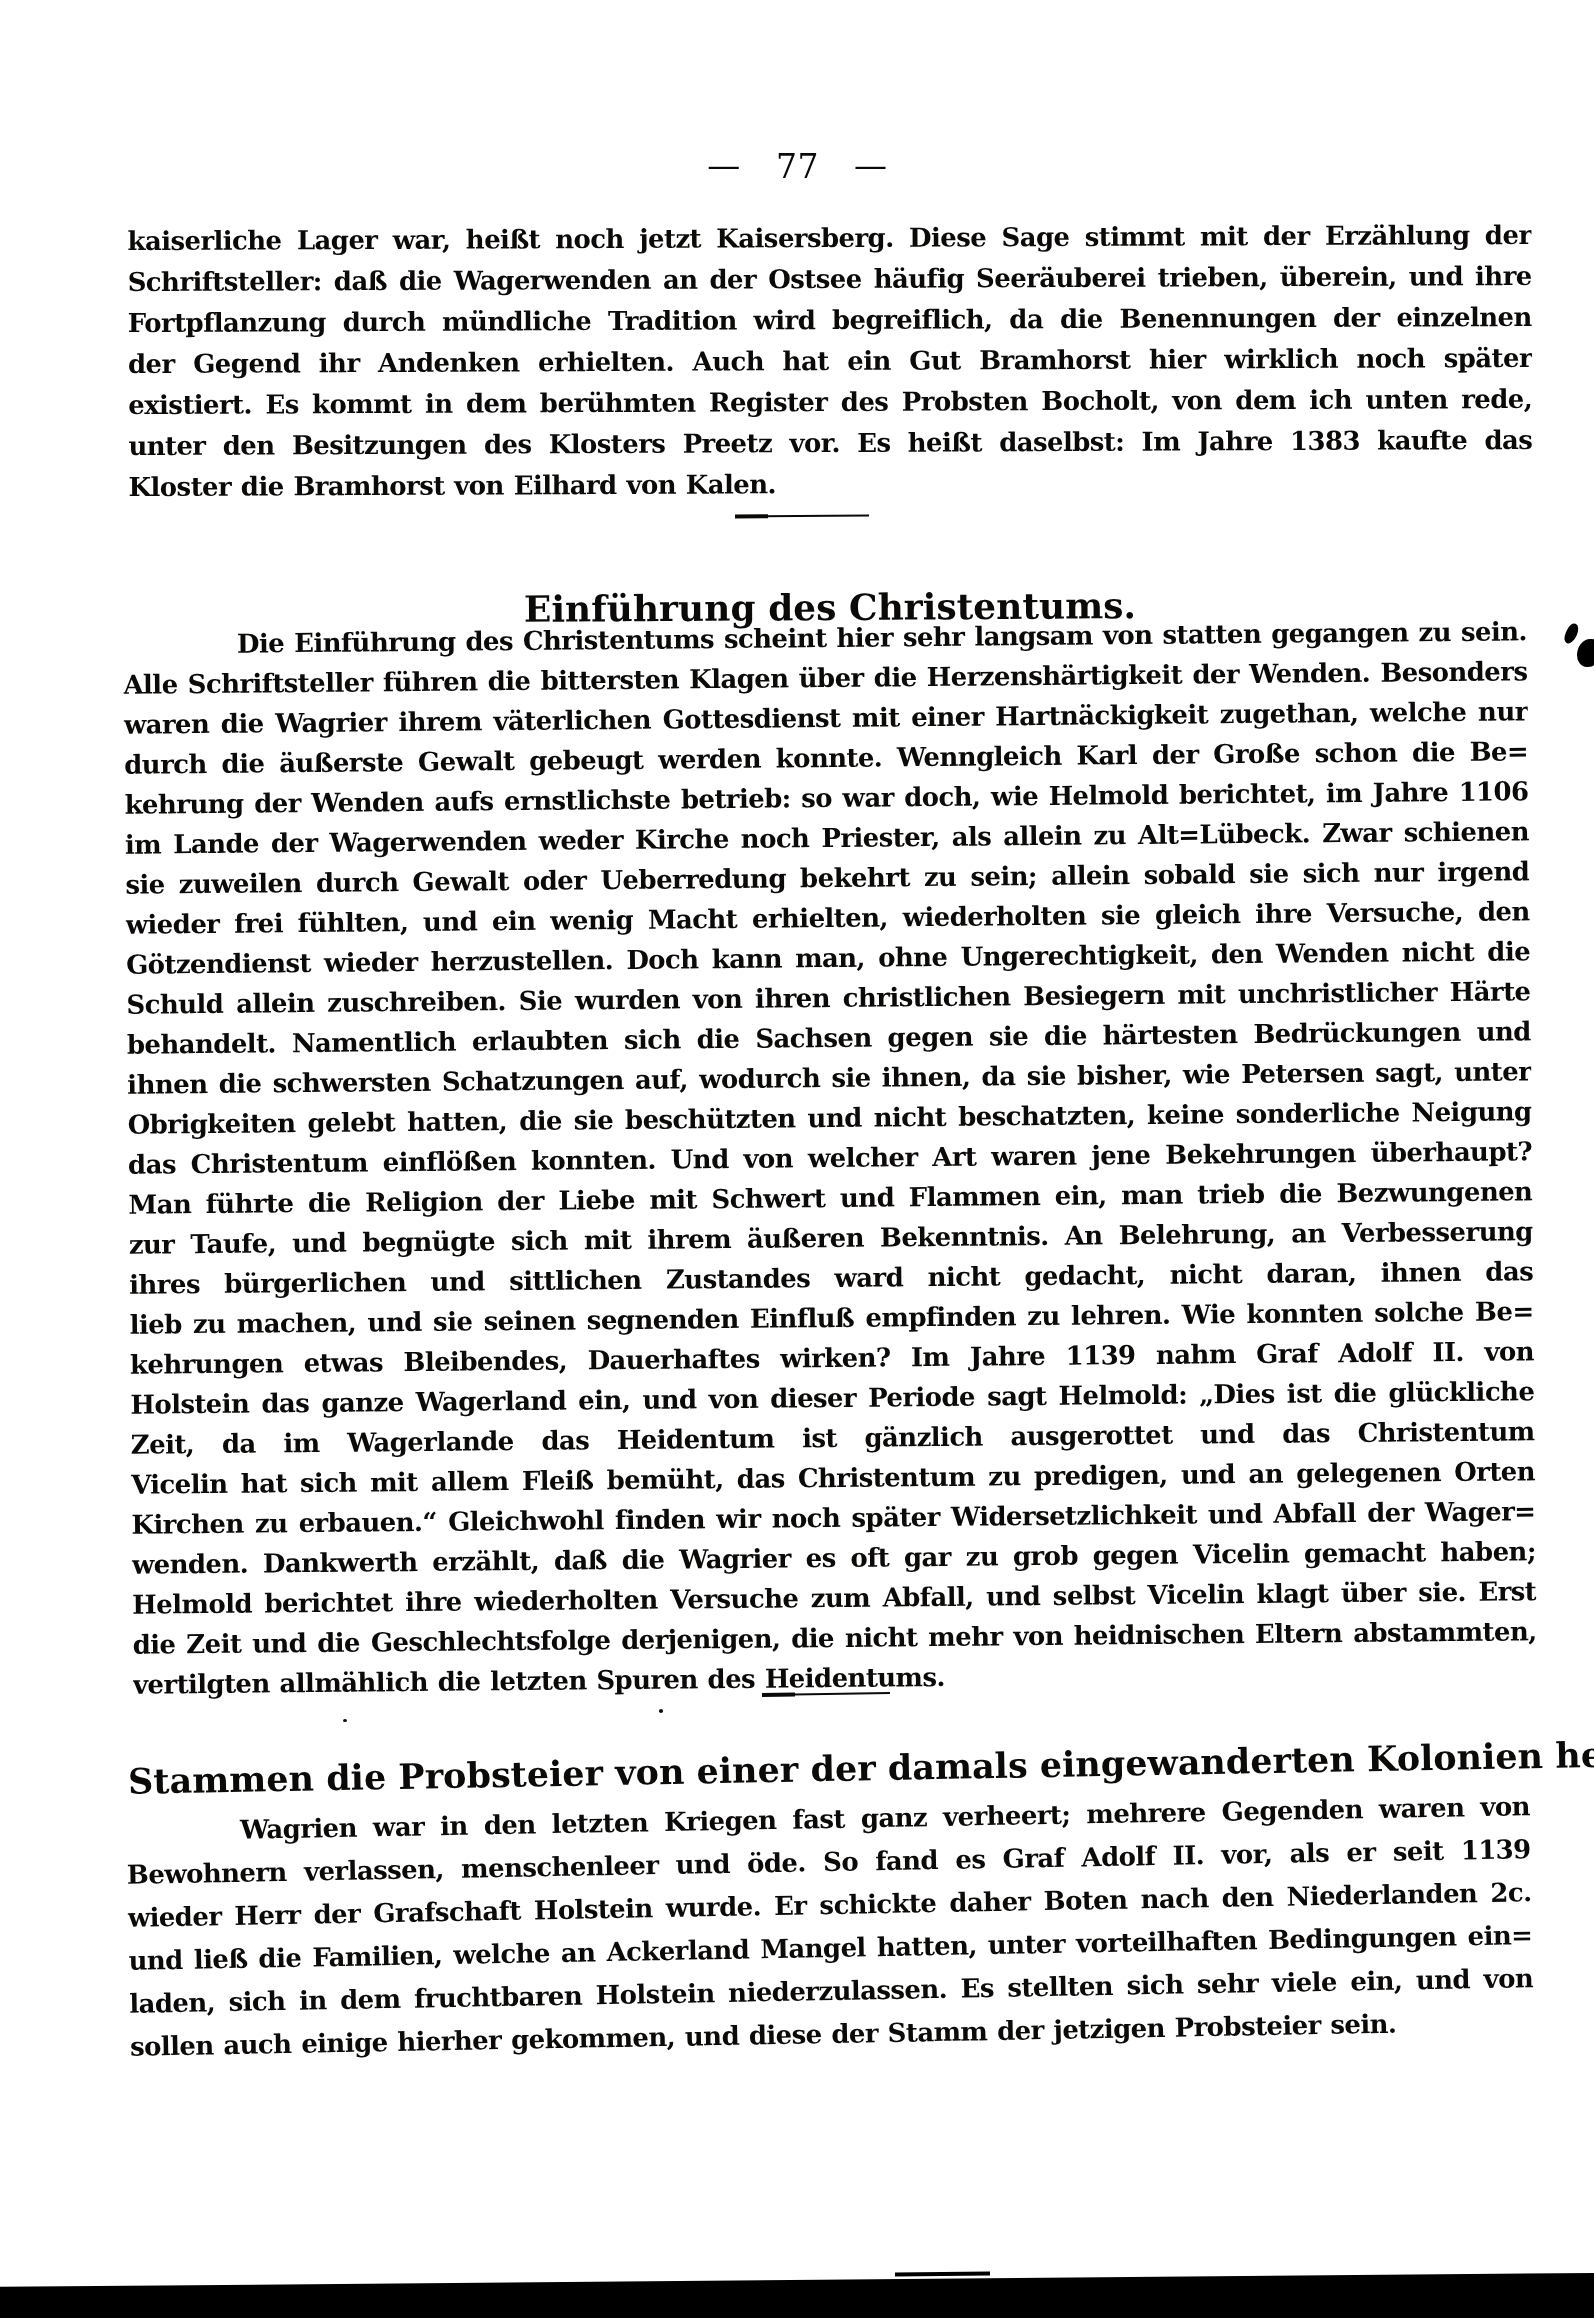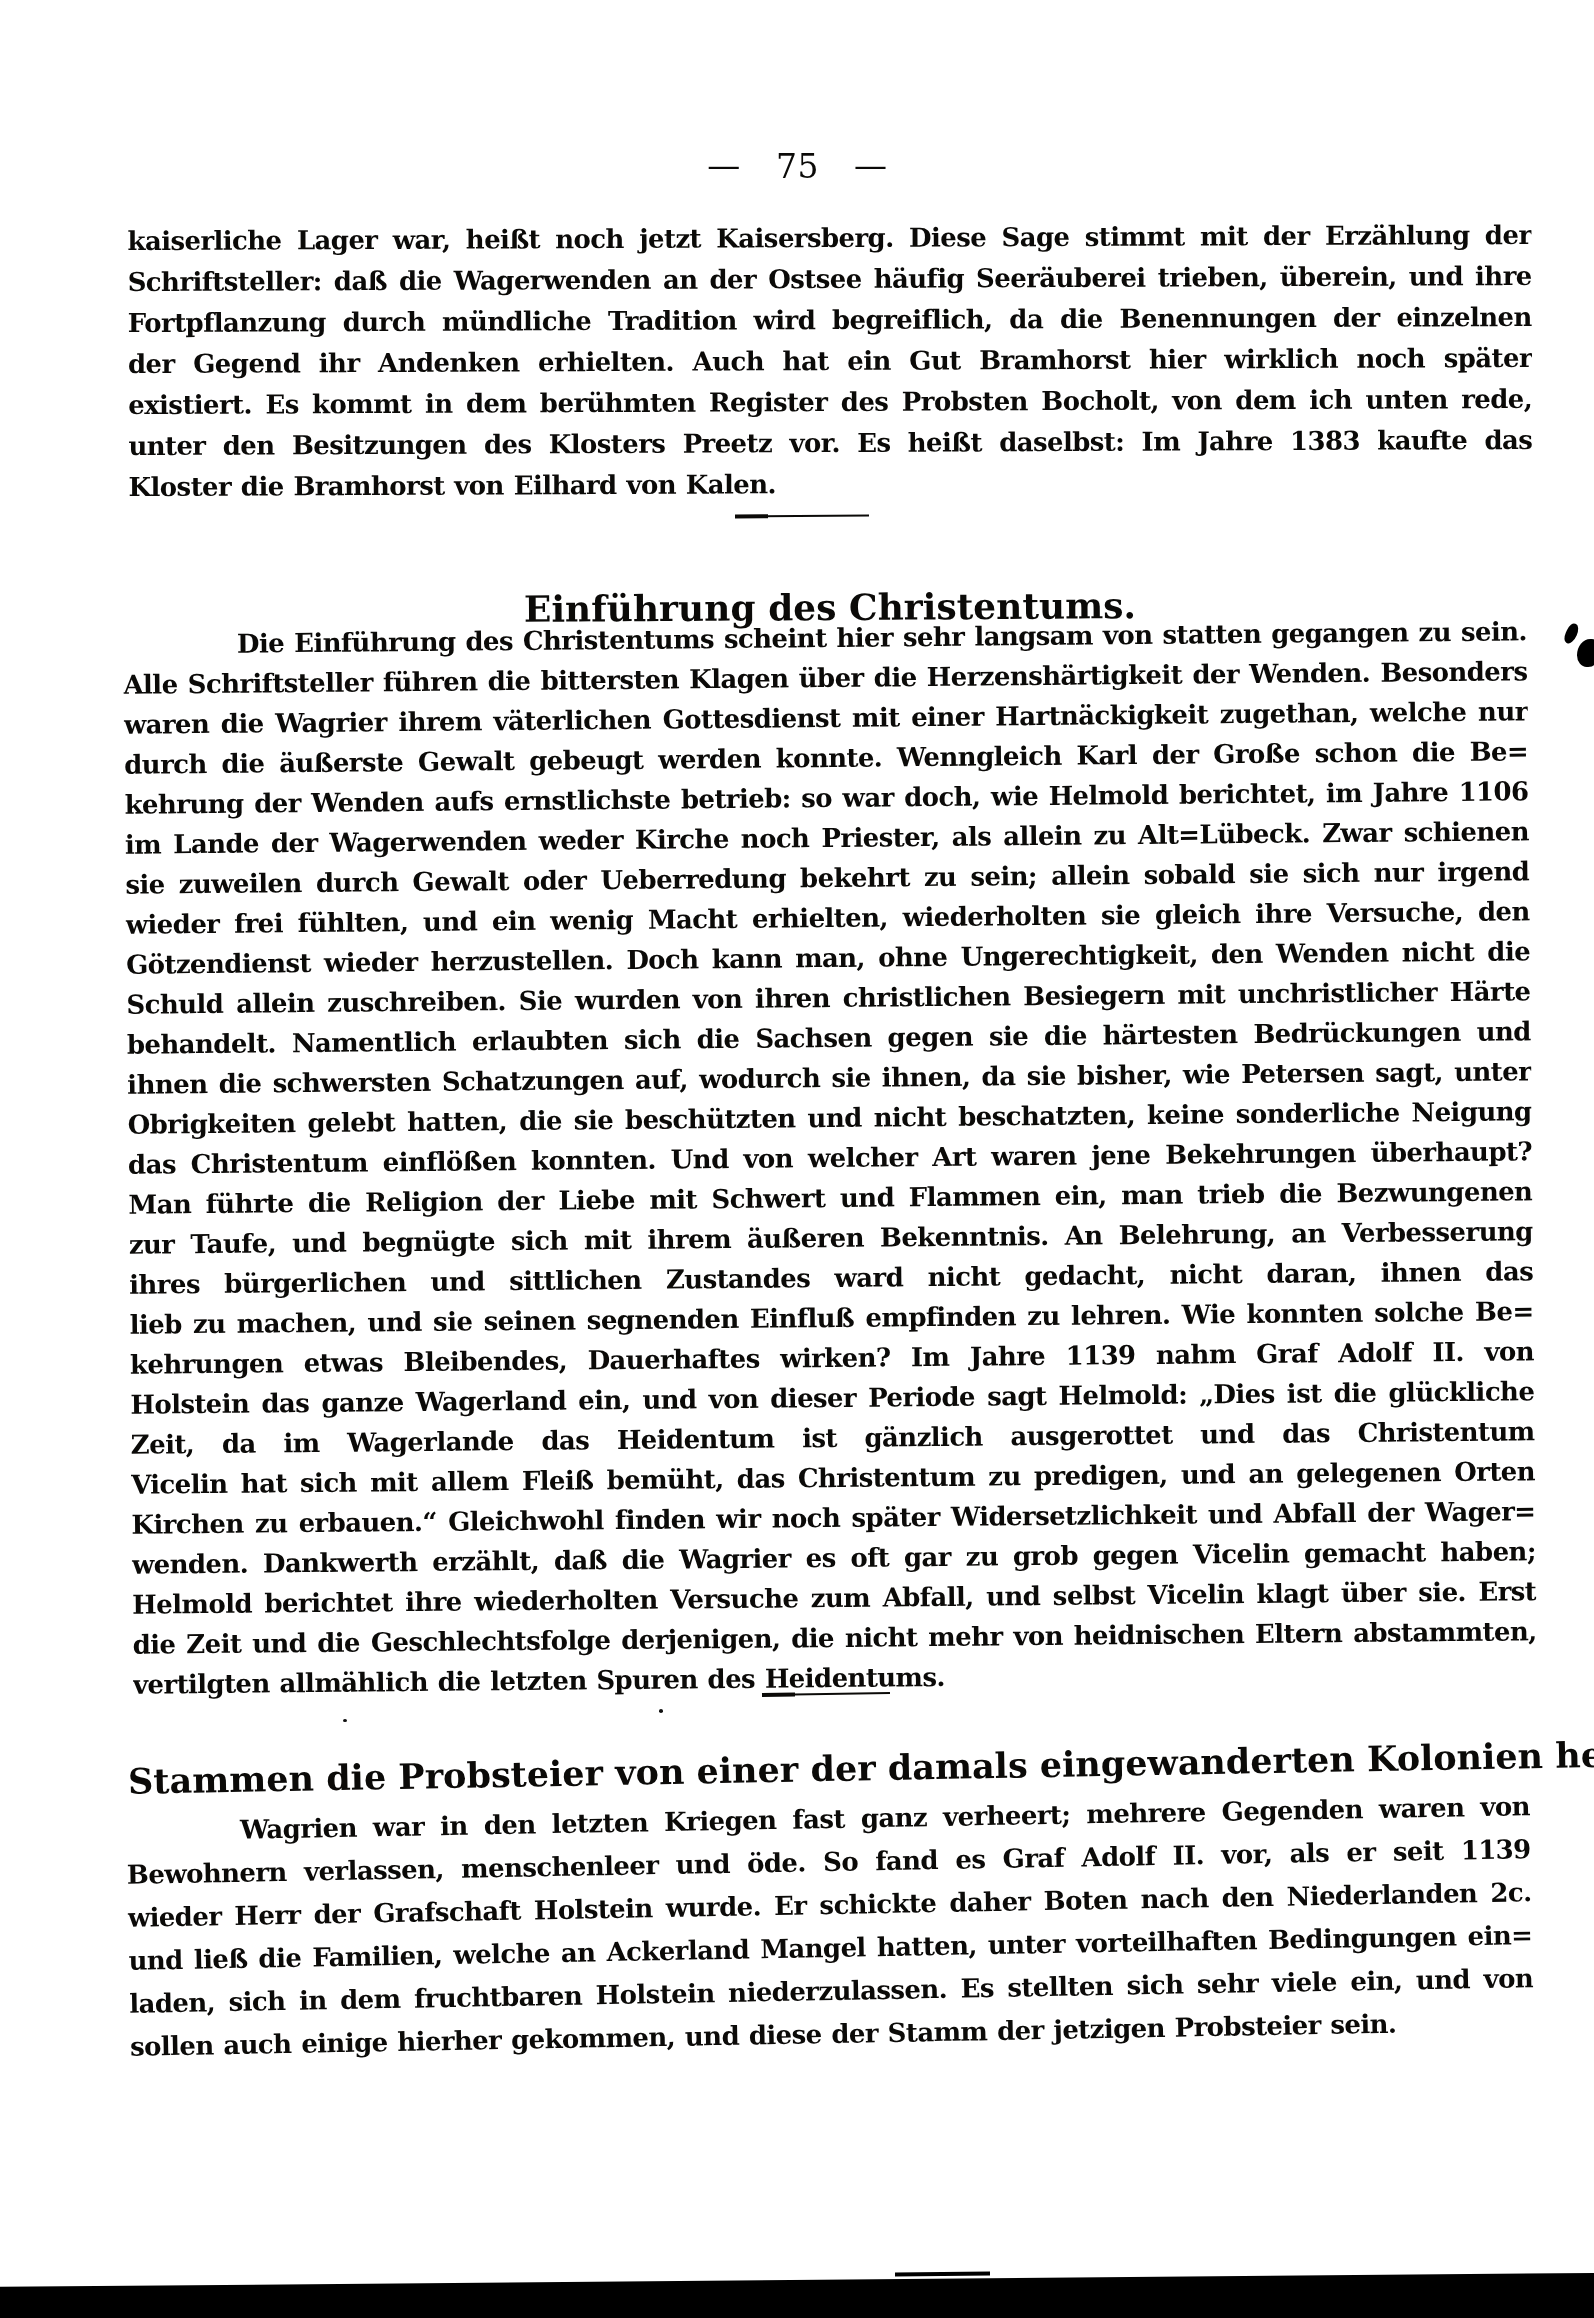--- a/index.html
+++ b/index.html
@@ -70,21 +70,21 @@
     background: #000; transform: rotate(-0.5deg); transform-origin: left top;
   }
 </style>
 </head>
 <body>
 
 <div id="scan-page">
 
   <div id="page-number-row">
     <span class="dash">—</span>
-    <span>75</span>
+    <span>77</span>
     <span class="dash">—</span>
   </div>
 
   <div id="para-intro" class="para end-short">
       <div class="line">kaiserliche Lager war, heißt noch jetzt Kaisersberg. Diese Sage stimmt mit der Erzählung der</div>
       <div class="line">Schriftsteller: daß die Wagerwenden an der Ostsee häufig Seeräuberei trieben, überein, und ihre</div>
       <div class="line">Fortpflanzung durch mündliche Tradition wird begreiflich, da die Benennungen der einzelnen Teile</div>
       <div class="line">der Gegend ihr Andenken erhielten. Auch hat ein Gut Bramhorst hier wirklich noch später</div>
       <div class="line">existiert. Es kommt in dem berühmten Register des Probsten Bocholt, von dem ich unten rede,</div>
       <div class="line">unter den Besitzungen des Klosters Preetz vor. Es heißt daselbst: Im Jahre 1383 kaufte das</div>

